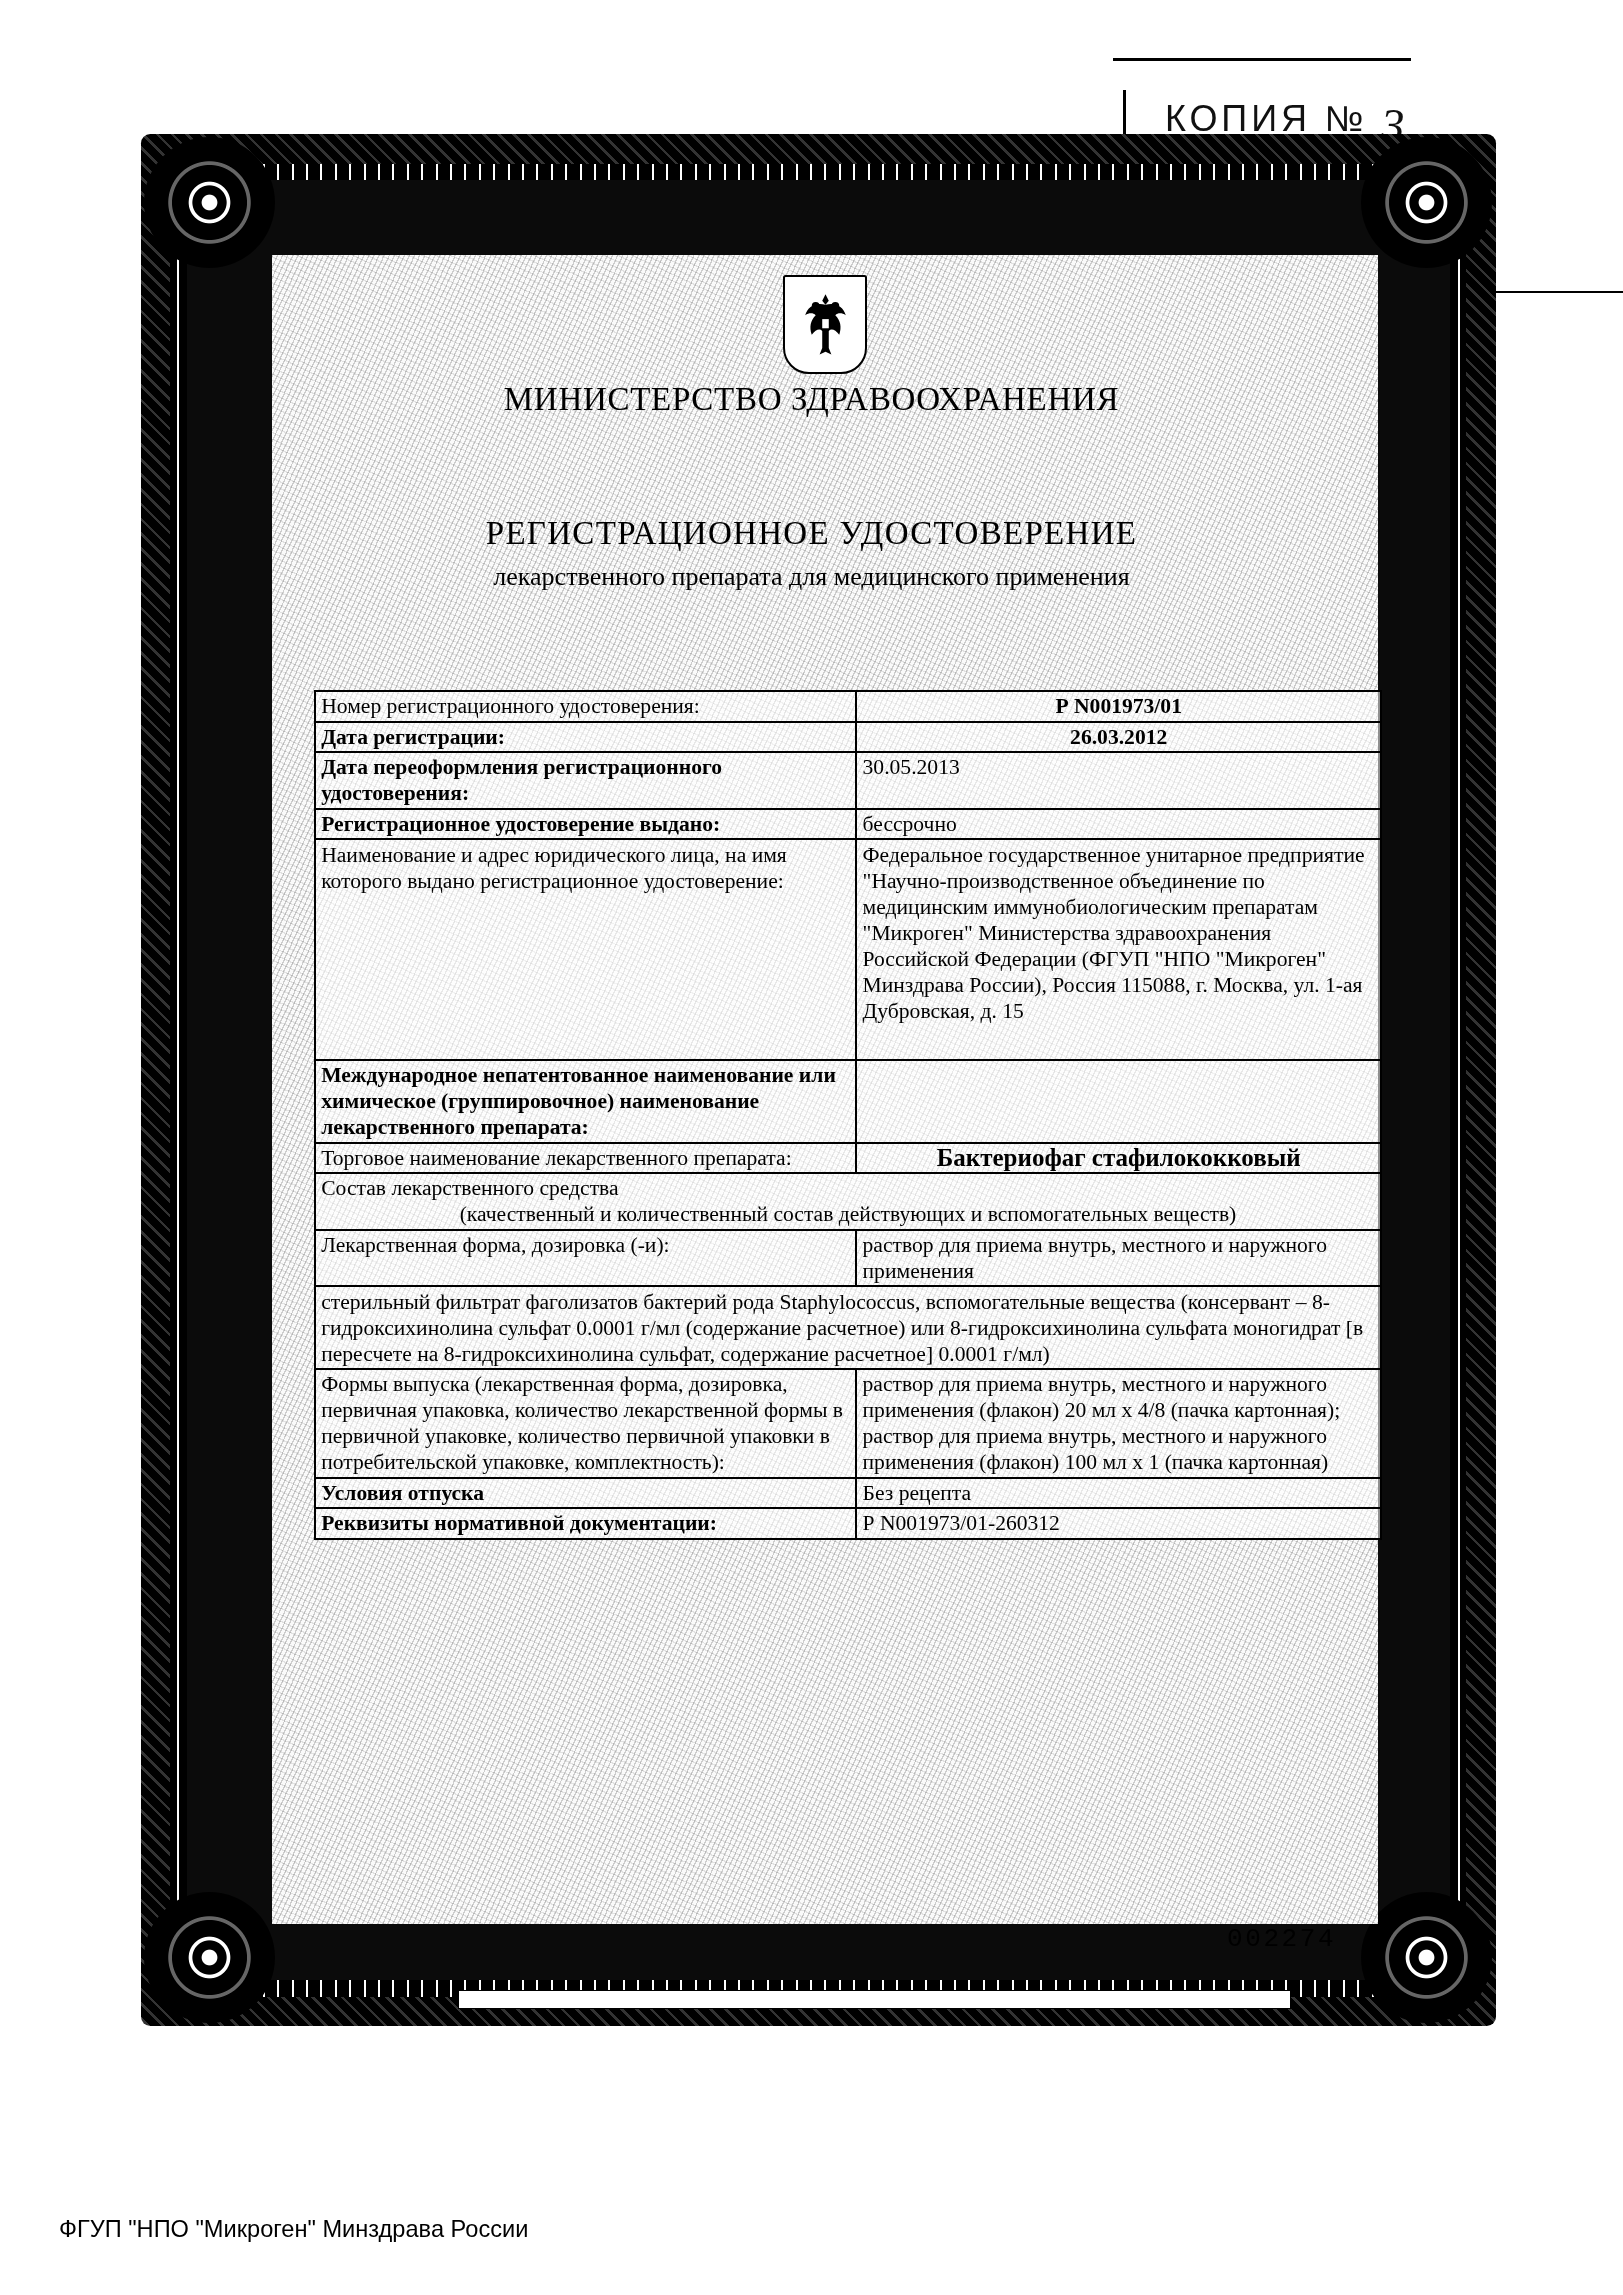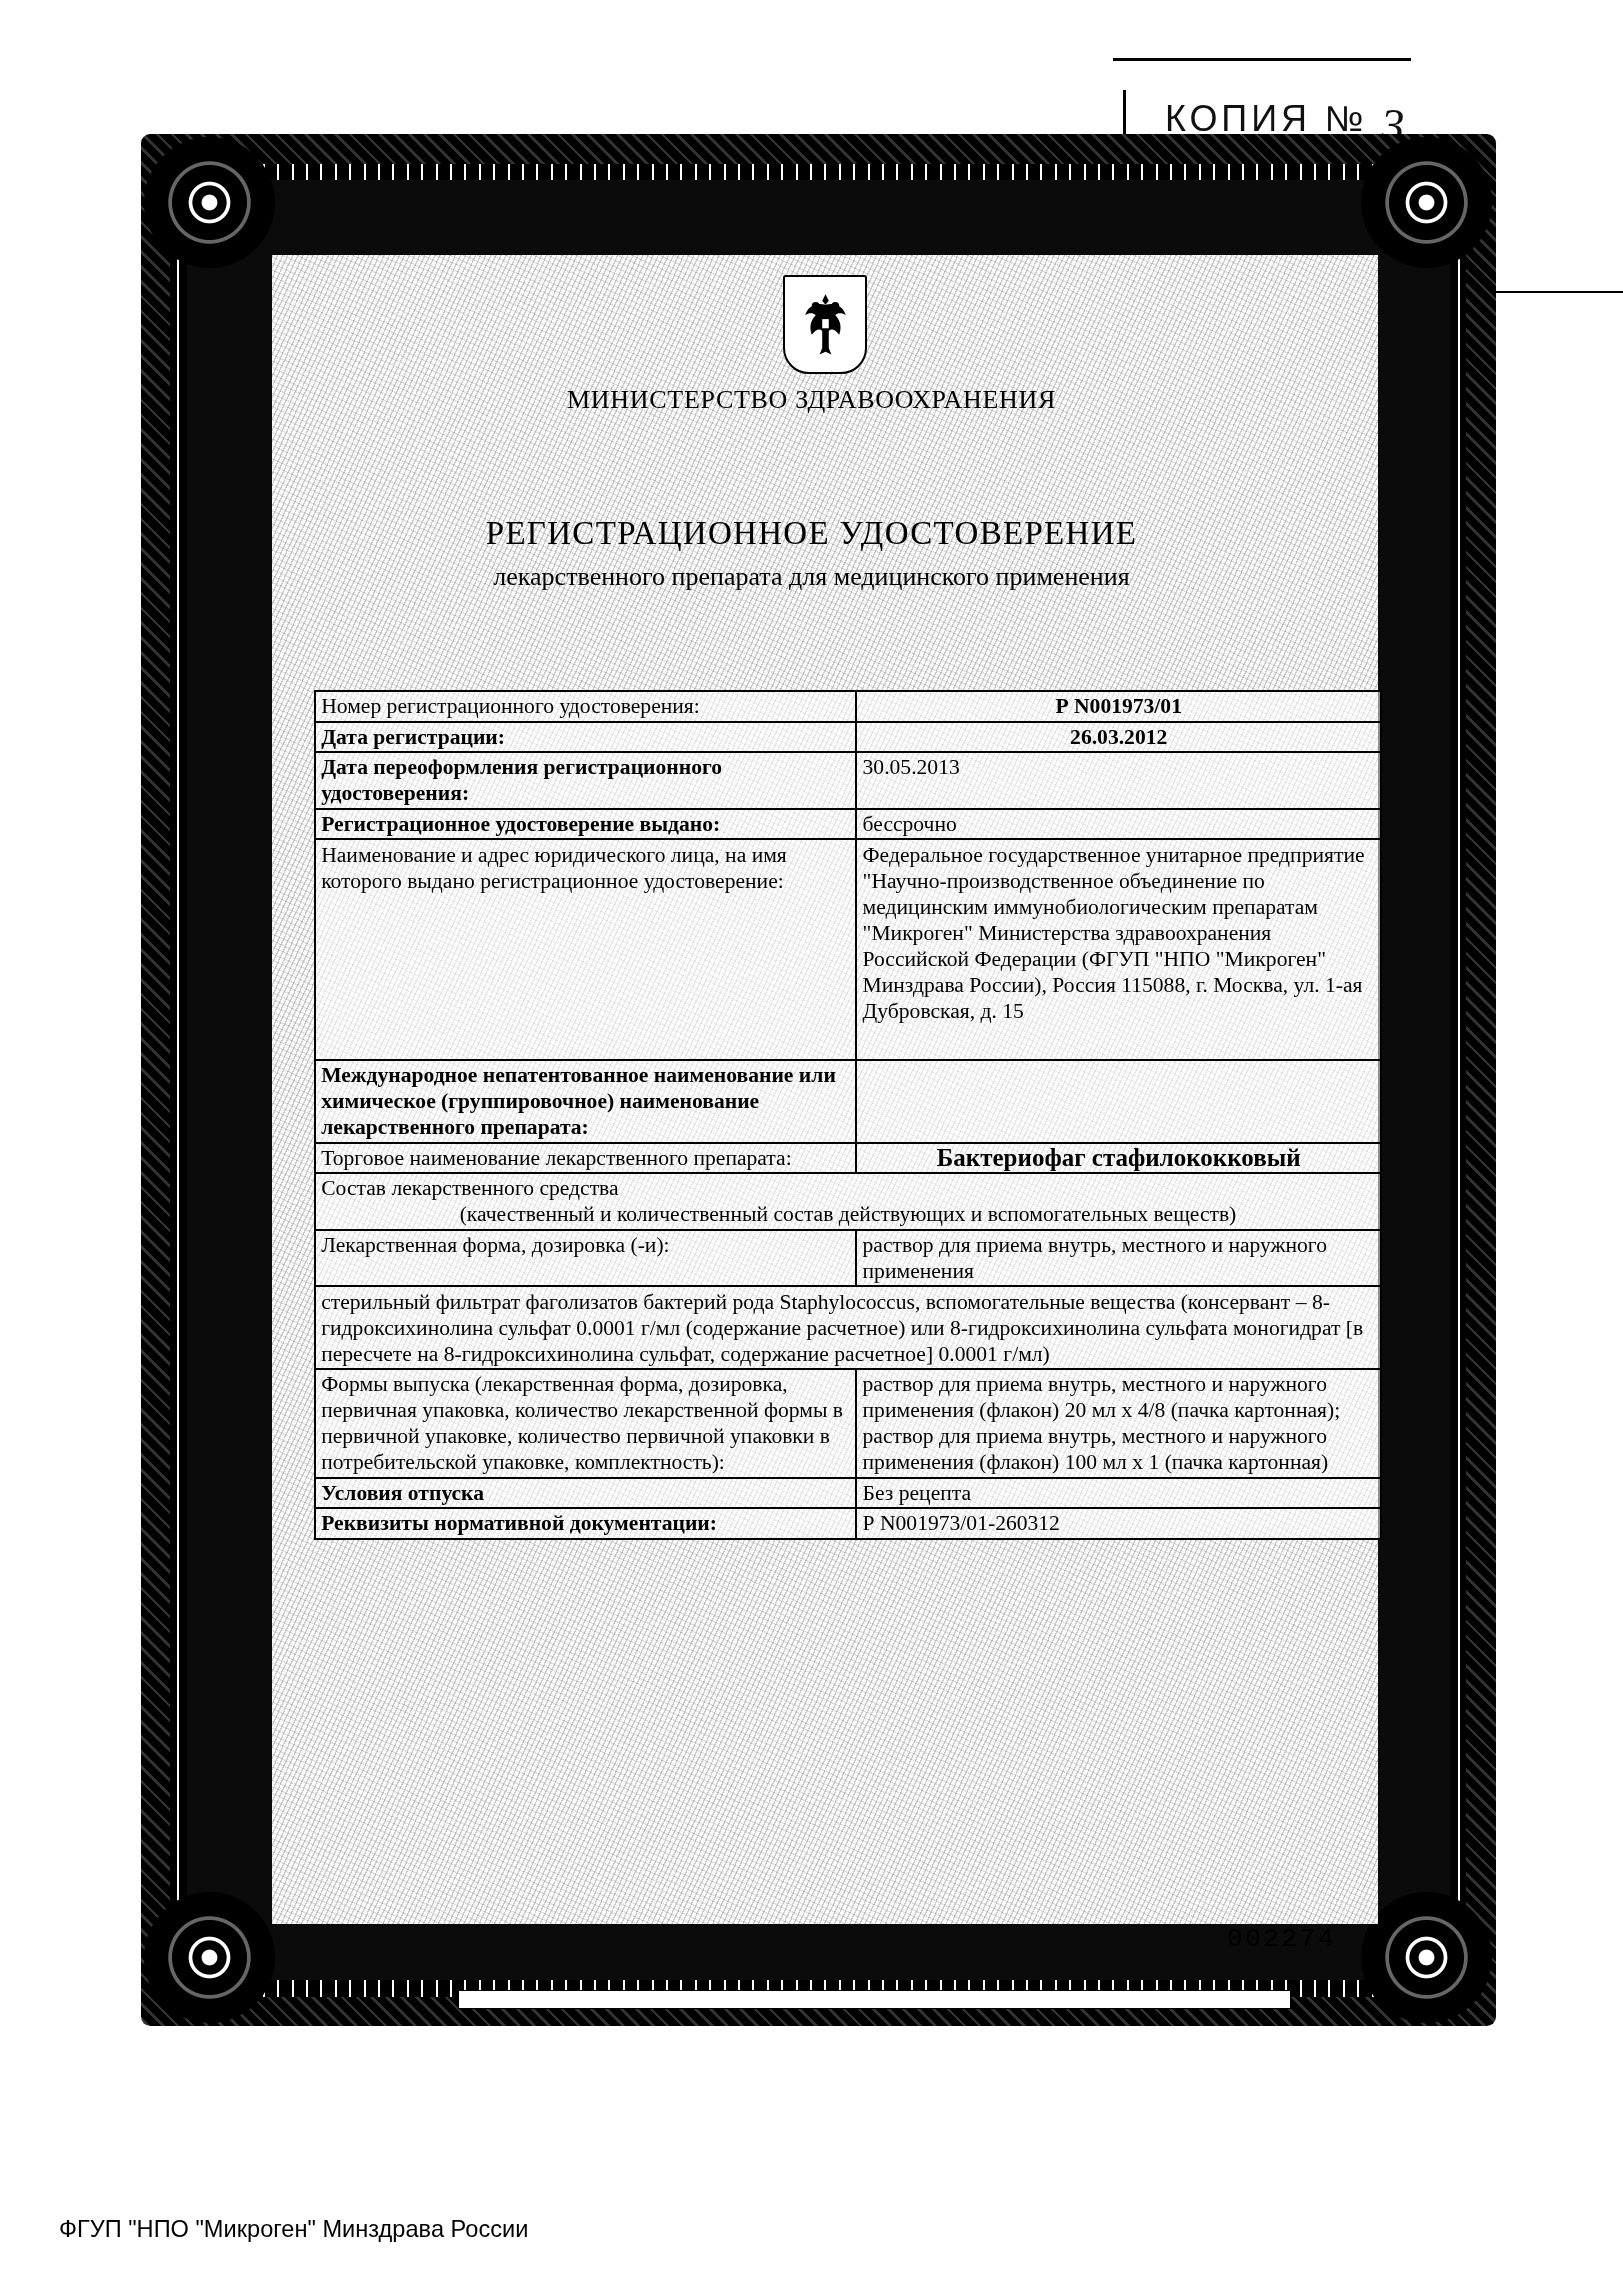--- a/index.html
+++ b/index.html
@@ -40,21 +40,21 @@
                  border: 1.3px solid #000; font-family: "Liberation Sans", sans-serif; font-size: 6.5px;
                  overflow: hidden; white-space: nowrap; line-height: 15.7px; }
 
     
     .emblem { position: absolute; left: 783px; top: 275px; width: 80px; height: 95px;
               background: #fff; border: 2.6px solid #000; border-radius: 2.6px 2.6px 26px 26px;
               display: flex; align-items: center; justify-content: center; }
     .emblem svg { width: 59px; height: 72px; }
 
     .ministry { position: absolute; left: 0; width: 1623px; text-align: center; top: 385px;
-                font-size: 26px; line-height: 29px; letter-spacing: 0.7px; text-transform: uppercase; }
+                font-size: 33px; line-height: 29px; letter-spacing: 0.7px; text-transform: uppercase; }
     .title { position: absolute; left: 0; width: 1623px; text-align: center; top: 515px;
              font-size: 33px; letter-spacing: 1.3px; text-transform: uppercase; }
     .subtitle { position: absolute; left: 0; width: 1623px; text-align: center; top: 562px;
                 font-size: 26px; }
 
     
     .reg-table { position: absolute; left: 314px; top: 690px; width: 1068px; border-collapse: collapse;
                  font-family: Liberation Serif, serif; font-size: 21.6px; line-height: 26px; }
     .reg-table td { border: 2.6px solid #000; padding: 1.3px 5.2px; vertical-align: top; background: rgba(255,255,255,0.55); }
     .reg-table td.lbl { width: 529px; }

